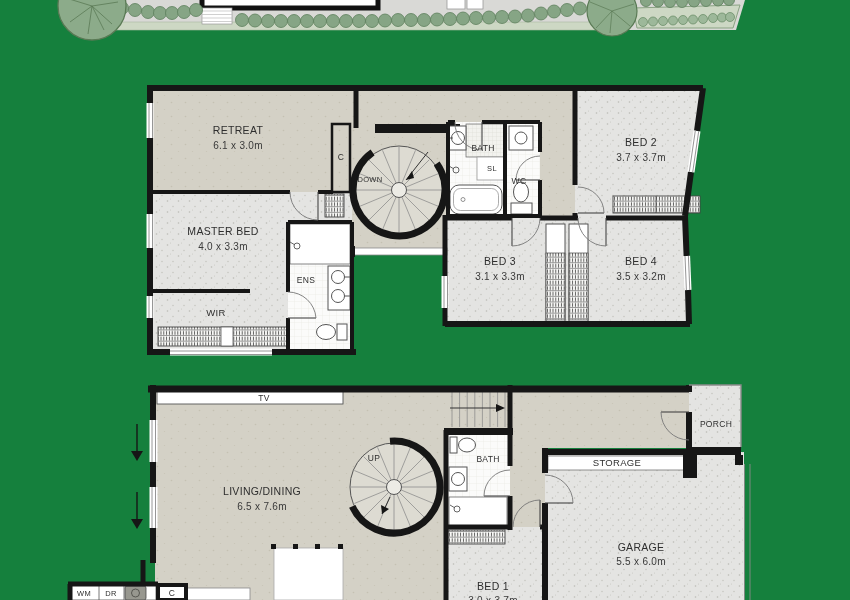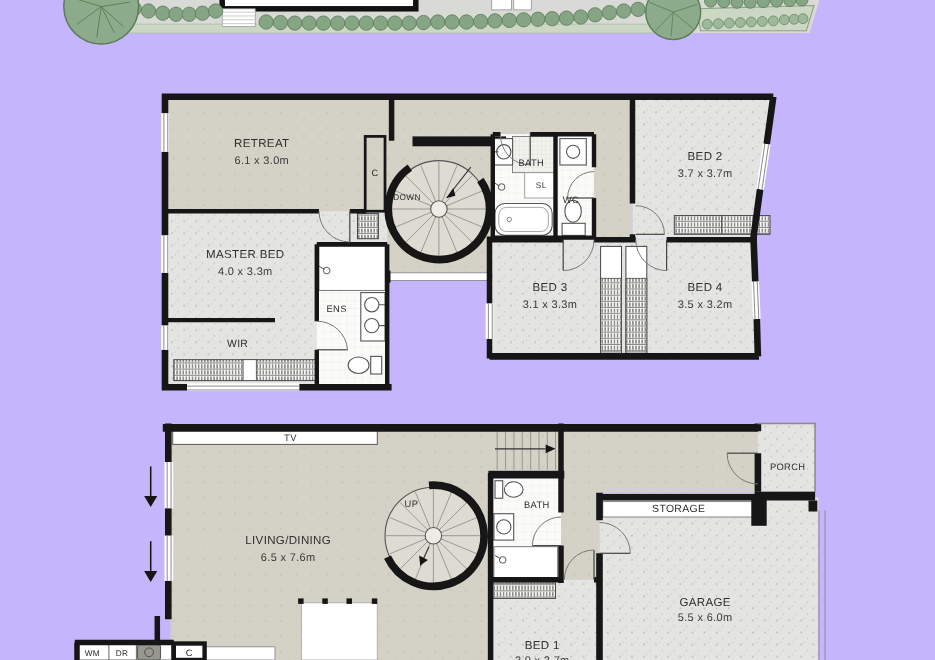--- a/index.html
+++ b/index.html
@@ -1,16 +1,16 @@
 <!DOCTYPE html>
 <html><head>
 <meta charset="utf-8">
 <style>
   html,body{margin:0;padding:0;background:#ffffff;}
-  .canvas{position:relative;width:850px;height:600px;background:#c4b5fd;overflow:hidden;
+  .canvas{position:relative;width:850px;height:600px;background:#15803d;overflow:hidden;
           font-family:"Liberation Sans",sans-serif;}
   svg{position:absolute;left:0;top:0;}
   text{fill:#2e2e2e;font-family:"Liberation Sans",sans-serif;letter-spacing:.3px;}
   .rm{font-size:10.5px;}
   .dim{font-size:10px;fill:#3a3a3a;}
   .sm{font-size:8.5px;}
   .xs{font-size:7.5px;}
   .md{font-size:9.5px;}
   .wall{stroke:#161616;fill:none;}
   .w7{stroke-width:7;} .w6{stroke-width:6;} .w5{stroke-width:5;} .w4{stroke-width:4;}

